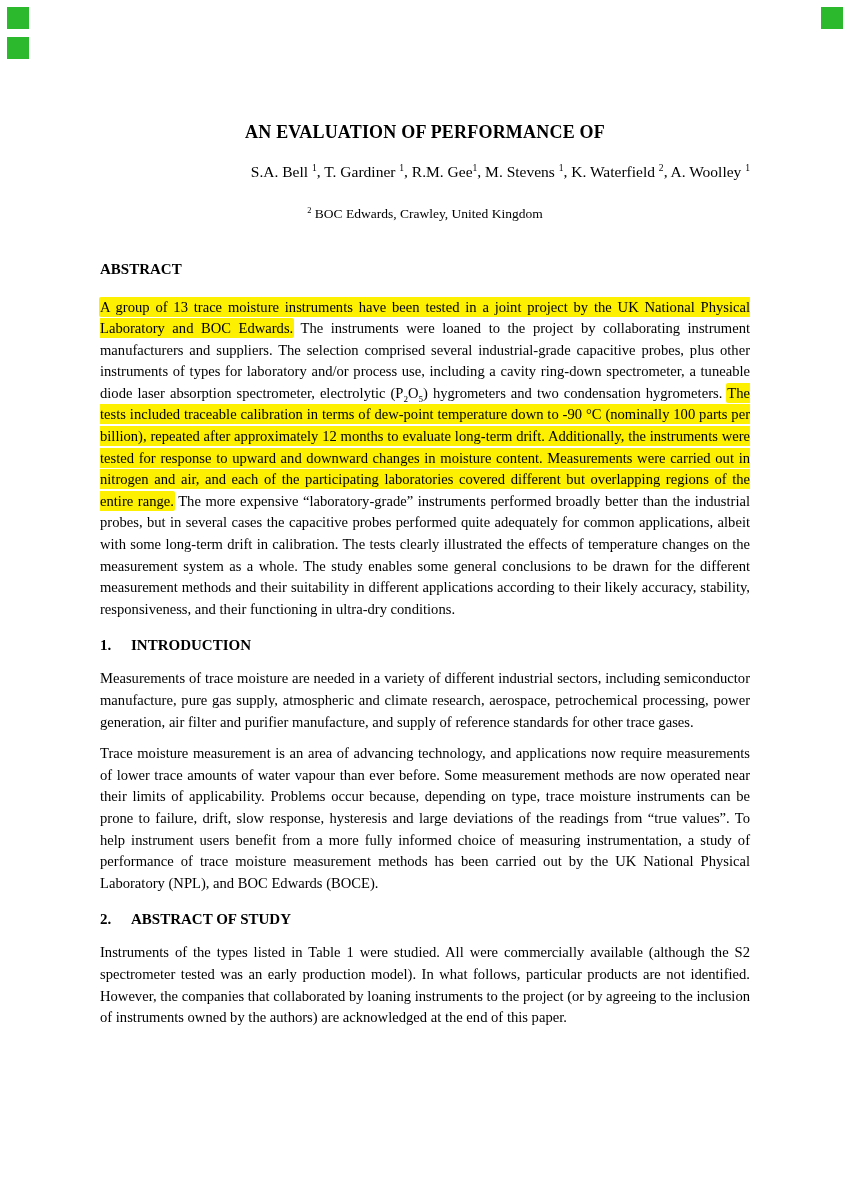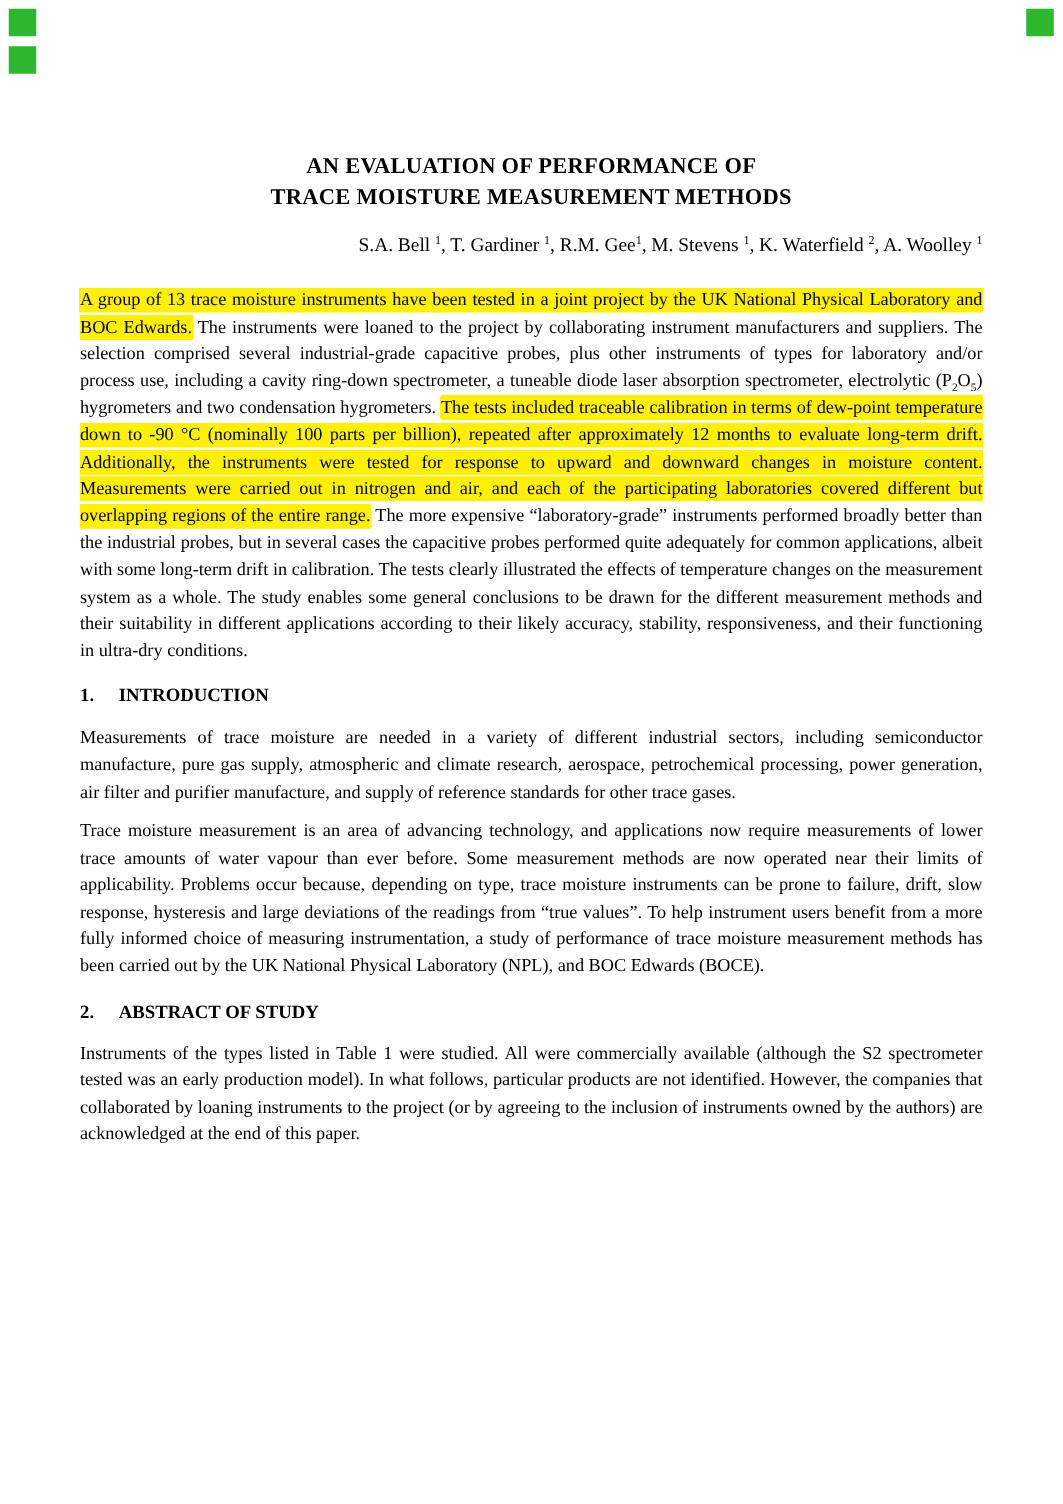--- a/index.html
+++ b/index.html
@@ -13,21 +13,21 @@
     overflow: hidden;
   }
   .corner-mark {
     position: absolute;
     width: 22px;
     height: 22px;
   }
   .corner-mark.tl  { left: 7px;  top: 7px; }
   .corner-mark.tl2 { left: 7px;  top: 37px; }
   .corner-mark.tr  { left: 821px; top: 7px; }
-  .content { padding: 0 64px; font-family: Liberation Serif, serif; }
+  .content { padding: 0 100px; font-family: Liberation Serif, serif; }
   h1.paper-title {
     margin: 120px 0 0 0;
     text-align: center;
     font-size: 18px;
     line-height: 25px;
     font-weight: bold;
     letter-spacing: 0.2px;
   }
   h1.paper-title span { display: block; }
   p.authors {
@@ -72,28 +72,29 @@
 <body>
 
 <div class="page">
   <div class="corner-mark tl" style="background: rgb(45, 185, 45);"></div>
   <div class="corner-mark tl2" style="background: rgb(45, 185, 45);"></div>
   <div class="corner-mark tr" style="background: rgb(45, 185, 45);"></div>
 
   <div class="content">
     <h1 class="paper-title">
       <span>AN EVALUATION OF PERFORMANCE OF</span>
-      <span>TRACE MOISTURE MEASUREMENT METHODS</span>
     </h1>
 
     <p class="authors"><span>S.A. Bell </span><sup>1</sup><span>, T. Gardiner </span><sup>1</sup><span>, R.M. Gee</span><sup>1</sup><span>, M. Stevens </span><sup>1</sup><span>, K. Waterfield </span><sup>2</sup><span>, A. Woolley </span><sup>1</sup></p>
 
     <div class="affiliations">
+        <div><sup>2</sup> BOC Edwards, Crawley, United Kingdom</div>
       </div>
 
+    <h2 class="block-heading">ABSTRACT</h2>
 
     <p class="body-text"><mark class="hl">A group of 13 trace moisture instruments have been tested in a joint project by the UK National Physical Laboratory and BOC Edwards.</mark><span> The instruments were loaned to the project by collaborating instrument manufacturers and suppliers. The selection comprised several industrial-grade capacitive probes, plus other instruments of types for laboratory and/or process use, including a cavity ring-down spectrometer, a tuneable diode laser absorption spectrometer, electrolytic (P</span><sub>2</sub><span>O</span><sub>5</sub><span>) hygrometers and two condensation hygrometers. </span><mark class="hl">The tests included traceable calibration in terms of dew-point temperature down to -90 °C (nominally 100 parts per billion), repeated after approximately 12 months to evaluate long-term drift. Additionally, the instruments were tested for response to upward and downward changes in moisture content. Measurements were carried out in nitrogen and air, and each of the participating laboratories covered different but overlapping regions of the entire range.</mark><span> The more expensive “laboratory-grade” instruments performed broadly better than the industrial probes, but in several cases the capacitive probes performed quite adequately for common applications, albeit with some long-term drift in calibration. The tests clearly illustrated the effects of temperature changes on the measurement system as a whole. The study enables some general conclusions to be drawn for the different measurement methods and their suitability in different applications according to their likely accuracy, stability, responsiveness, and their functioning in ultra-dry conditions.</span></p>
 
     <div id="sections-container">
         <section>
           <h2 class="block-heading section-heading"><span class="sec-num">1.</span><span>INTRODUCTION</span></h2>
           <p class="body-text">Measurements of trace moisture are needed in a variety of different industrial sectors, including semiconductor manufacture, pure gas supply, atmospheric and climate research, aerospace, petrochemical processing, power generation, air filter and purifier manufacture, and supply of reference standards for other trace gases.</p>
           <p class="body-text">Trace moisture measurement is an area of advancing technology, and applications now require measurements of lower trace amounts of water vapour than ever before. Some measurement methods are now operated near their limits of applicability. Problems occur because, depending on type, trace moisture instruments can be prone to failure, drift, slow response, hysteresis and large deviations of the readings from “true values”. To help instrument users benefit from a more fully informed choice of measuring instrumentation, a study of performance of trace moisture measurement methods has been carried out by the UK National Physical Laboratory (NPL), and BOC Edwards (BOCE).</p>
         </section>
         <section>

